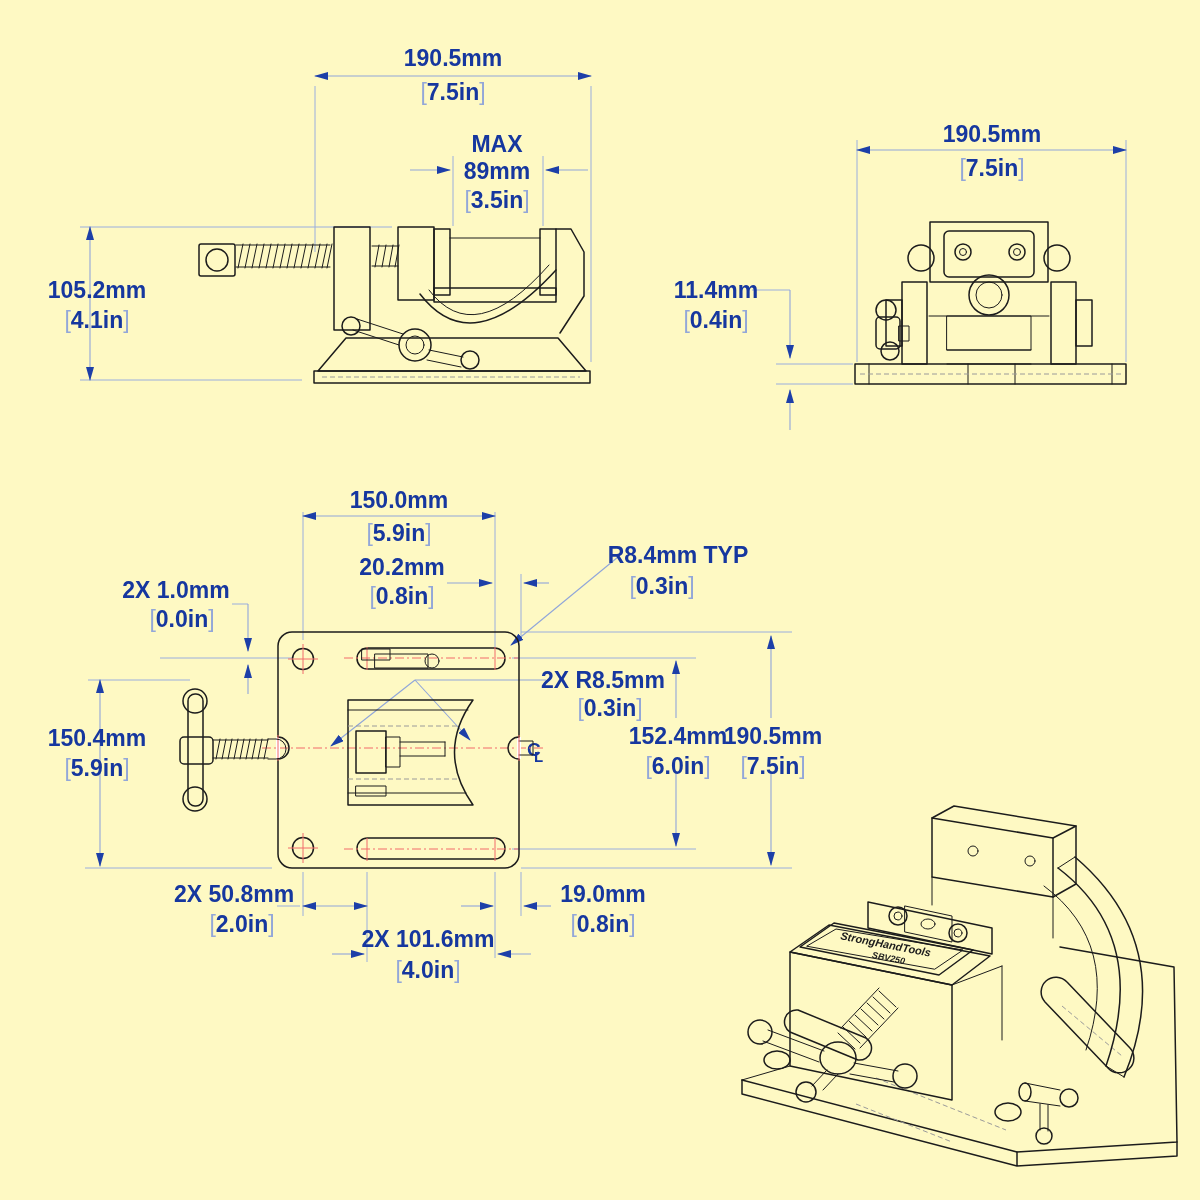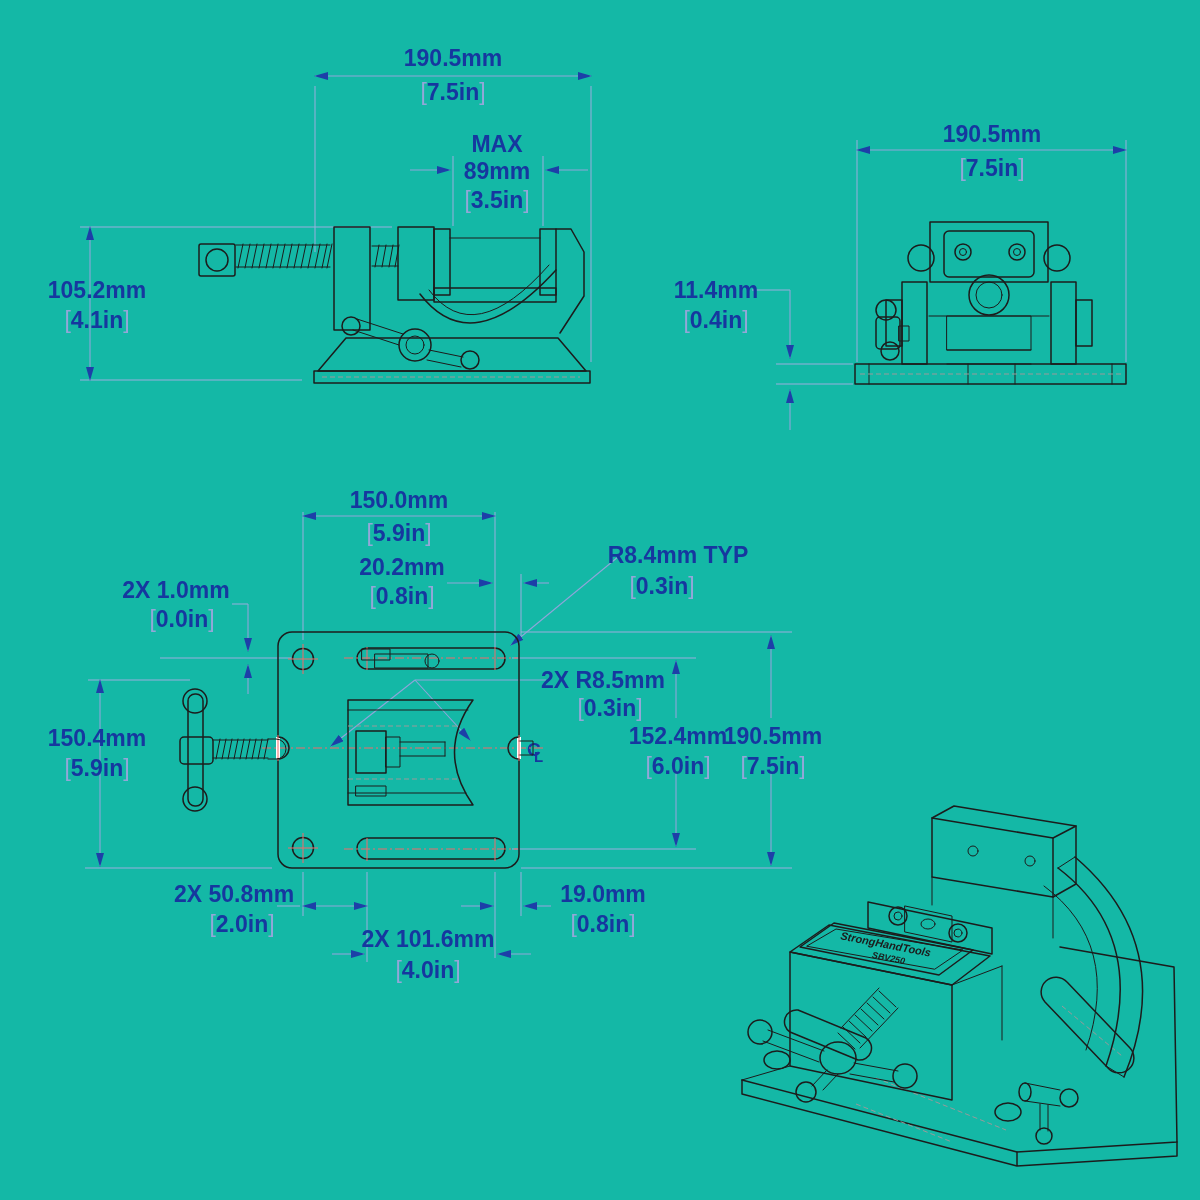--- a/index.html
+++ b/index.html
@@ -1,16 +1,16 @@
 <!DOCTYPE html>
 <html><head>
 <meta charset="utf-8">
 <style>
   html,body{margin:0;padding:0;background:#ffffff;}
-  #canvas{position:relative;width:1200px;height:1200px;background:#14b8a6;overflow:hidden;
+  #canvas{position:relative;width:1200px;height:1200px;background:#fef9c3;overflow:hidden;
           font-family:"Liberation Sans",sans-serif;}
   svg{position:absolute;overflow:visible;}
   
   .ink{fill:none;stroke:#1c1c1c;stroke-width:1.5;stroke-linejoin:round;stroke-linecap:round;}
   .ink2{fill:none;stroke:#1c1c1c;stroke-width:1;stroke-linejoin:round;stroke-linecap:round;}
   
   .xl{fill:none;stroke:#9aaede;stroke-width:1;}
   .dl{fill:none;stroke:#8fa5da;stroke-width:1.1;}
   .red{fill:none;stroke:#f26a6a;stroke-width:1;}
   .redd{fill:none;stroke:#f26a6a;stroke-width:1;stroke-dasharray:9 3 2 3;}

